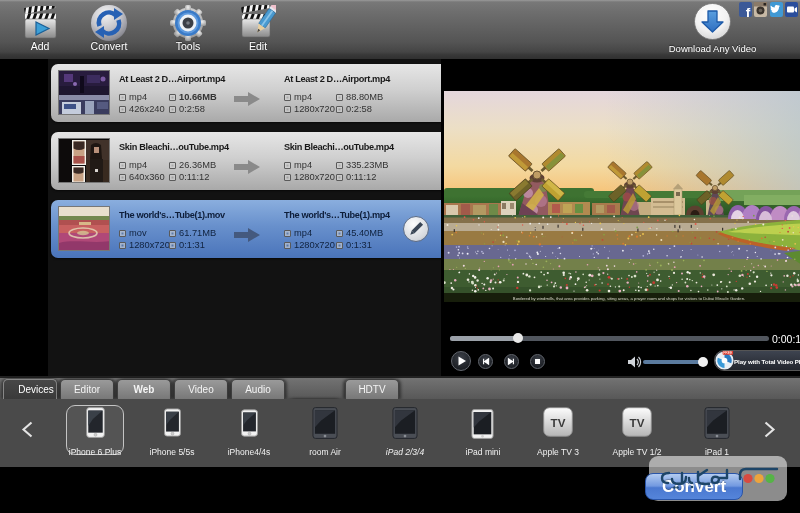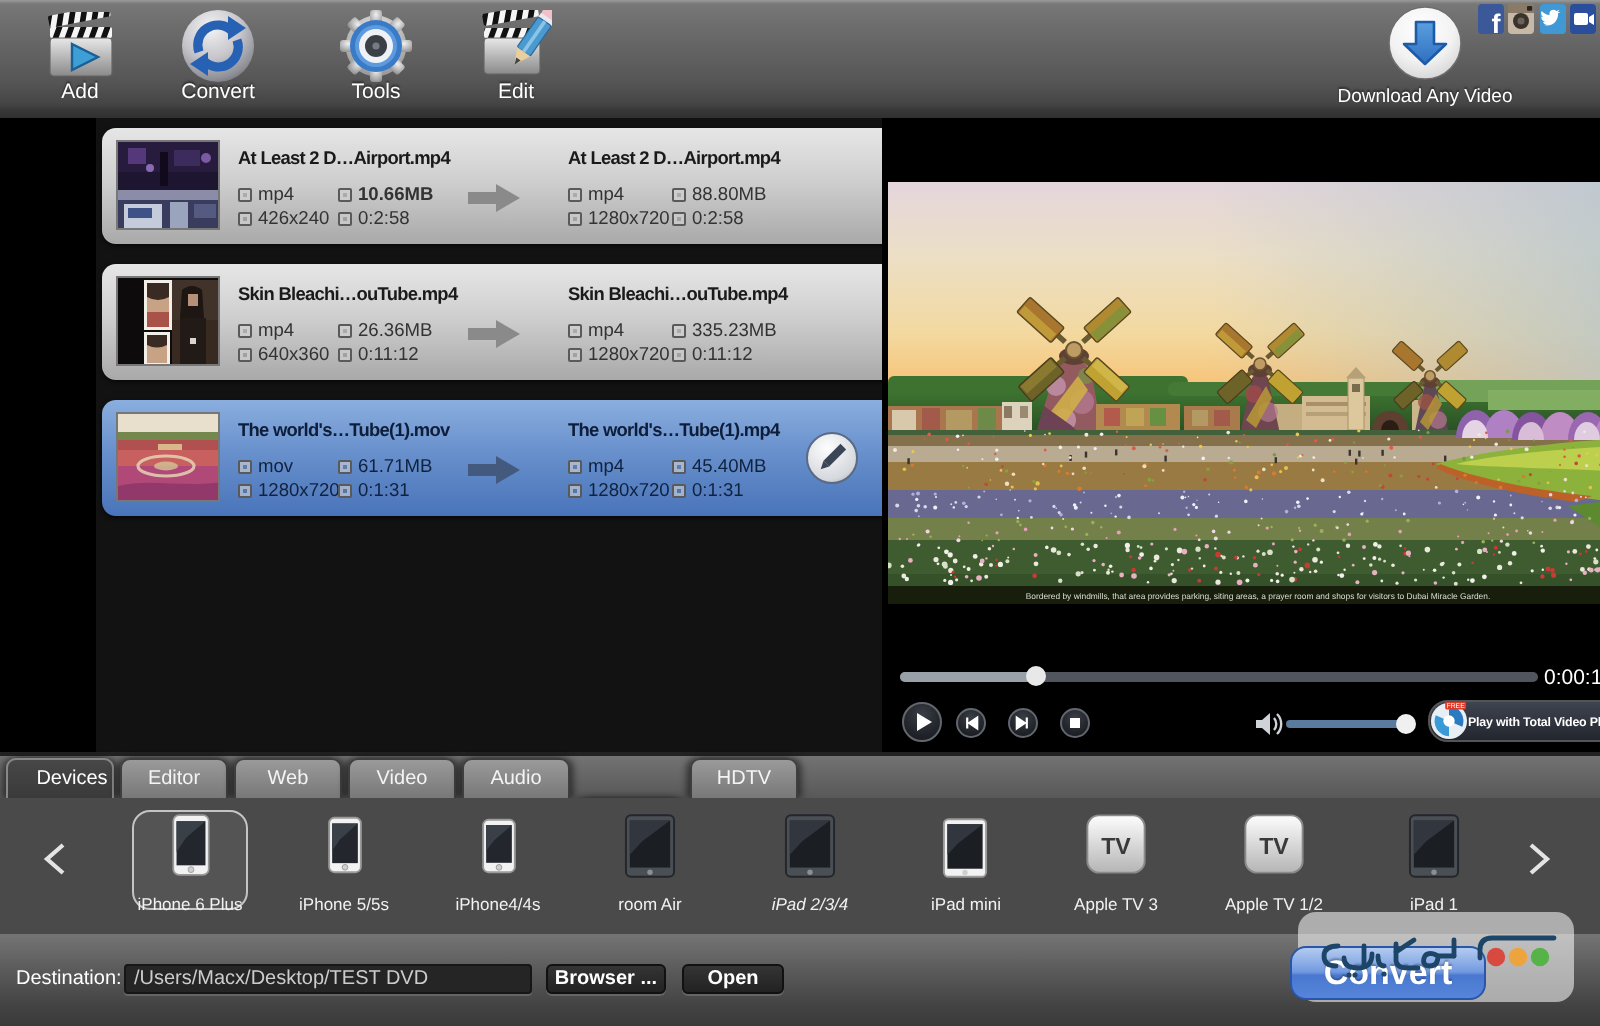--- a/index.html
+++ b/index.html
@@ -1135,21 +1135,21 @@
       <circle cx="10" cy="10" r="3" fill="#fff"></circle>
       <rect x="8" y="-1" width="11" height="5" rx="1" fill="#e03a2a"></rect>
       <text x="13.5" y="3" font-size="3.6" fill="#fff" text-anchor="middle" font-family="Liberation Sans">FREE</text>
     </svg>
     <div class="abs" style="left:293px;top:299px;font-size:6.2px;letter-spacing:-.1px;color:#fff;font-weight:bold;white-space:nowrap;">Play with Total Video Player</div>
   </div>
   <div id="tabstrip" class="abs">
       <div class="abs" style="left:0;top:0;width:800px;height:2px;background:#222;"></div>
     <div class="tab seltab" style="left:3px;padding-left:12px;">Devices</div>
     <div class="tab" style="left:60px;">Editor</div>
-    <div class="tab" style="left:117px;">Web</div>
+    <div class="tab" style="left:117px;font-weight:bold;">Web</div>
     <div class="tab" style="left:174px;">Video</div>
     <div class="tab" style="left:231px;">Audio</div>
     <div class="tab" style="left:288px;margin-top:20px;">HD</div>
     <div class="tab" style="left:345px;">HDTV</div>
   </div>
   <div id="devbar" class="abs">
     <svg class="abs" style="left:21px;top:22px;" width="12" height="17">
         <path d="M10.5 1.5 L2.5 8.5 L10.5 15.5" stroke="#e4e4e4" stroke-width="2.1" fill="none"></path>
       </svg>
     <svg class="abs" style="left:764px;top:22px;" width="12" height="17">
@@ -1224,26 +1224,20 @@
     </svg>
     <div class="devlabel" style="left:597px;">Apple TV 1/2</div>
 
     <svg class="abs" style="left:704px;top:8px;" width="26" height="32" viewBox="0 0 26 33">
       <rect x="0.6" y="0.6" width="24.8" height="31.8" rx="2.6" fill="#4a4e55" stroke="#23262c" stroke-width="1"></rect>
       <rect x="2.6" y="3.4" width="20.8" height="24.2" fill="#1b1e23"></rect>
       <path d="M2.6 3.4 L23.4 3.4 L9 14 L2.6 21 Z" fill="#32363e"></path>
       <circle cx="13" cy="30" r="1.4" fill="#8a8e95"></circle>
     </svg>
     <div class="devlabel" style="left:677px;">iPad 1</div>
-  </div>
-  <div id="bottombar" class="abs">
-    <div id="destlabel">Destination:</div>
-    <div id="destinput">/Users/Macx/Desktop/TEST DVD</div>
-    <div class="bbtn" style="left:273px;width:60px;">Browser ...</div>
-    <div class="bbtn" style="left:341px;width:51px;">Open</div>
   </div>
   <div id="watermark" class="abs"></div>
   <div id="convertbtn" class="abs">Convert</div>
   <div id="wmlogo" class="abs"><svg width="138" height="45" viewBox="0 0 138 45">
       <g stroke="#1d4568" stroke-width="2.4" fill="none" stroke-linecap="round">
         <path d="M128 13 H97 Q91 13 91 19 V23"></path>
         <path d="M20 17 Q13 17 13 22 Q13 27 19 27"></path>
         <path d="M23 23 Q23 28 30 28 Q37 28 37 21"></path>
         <path d="M33 17 V27"></path>
         <path d="M43 27 Q40 27 40 22"></path>

